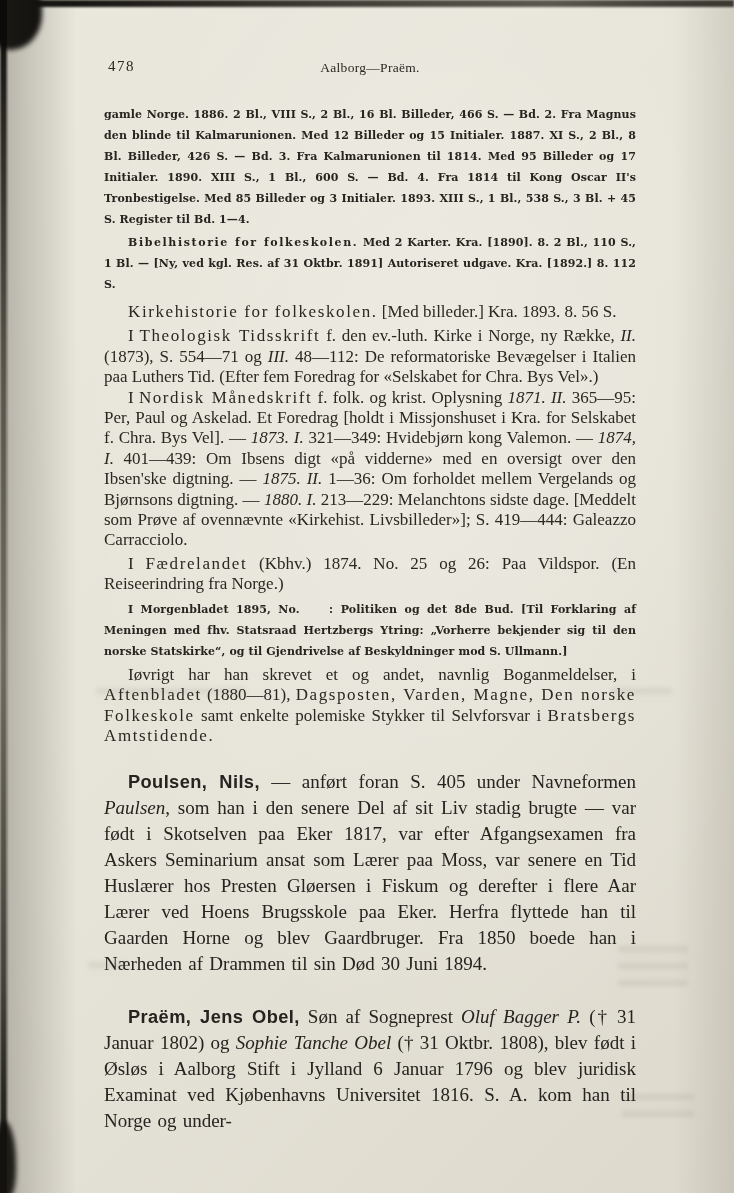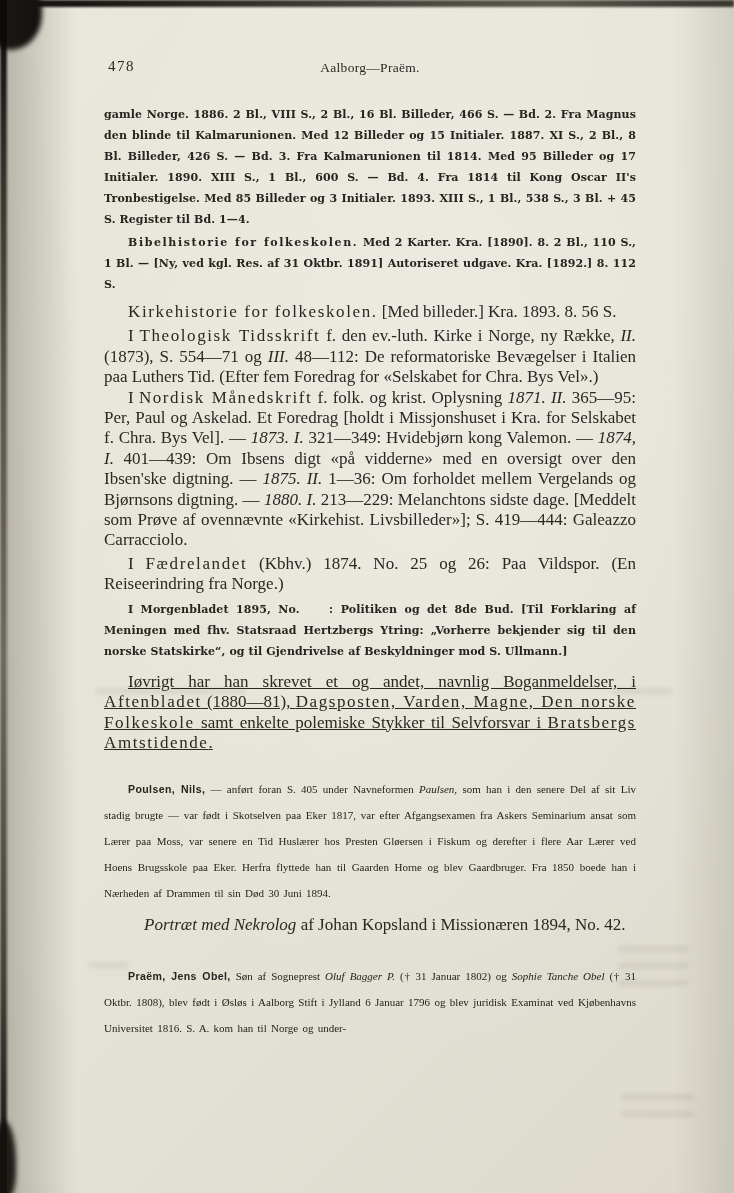--- a/index.html
+++ b/index.html
@@ -89,21 +89,21 @@
     color: #272420;
   }
   .para-small {
     font-family: "Liberation Serif", serif;
     font-size: 17px;
     line-height: 20.4px;
     color: #2b2823;
   }
   .para-entry {
     font-family: "Liberation Serif", serif;
-    font-size: 11px;
+    font-size: 19px;
     line-height: 26px;
     word-spacing: 1.5px;
     color: #262320;
   }
   .indent { text-indent: 24px; }
 
   .seg-plain  { }
   .seg-spaced { letter-spacing: 1.6px; }
   .seg-italic { font-style: italic; }
   .seg-bold   {
@@ -112,21 +112,21 @@
     font-size: 0.96em;
     letter-spacing: 0.4px;
   }
 
   p[data-pname="bibelhistorie"]          { margin-top: 2px; }
   p[data-pname="kirkehistorie"]          { margin-top: 7px; }
   p[data-pname="theologisk-tidsskrift"]  { margin-top: 4px; }
   p[data-pname="nordisk-maanedskrift"]   { }
   p[data-pname="faedrelandet"]           { margin-top: 3px; }
   p[data-pname="morgenbladet"]           { margin-top: 4px; }
-  p[data-pname="ioevrigt"]               { margin-top: 10px; text-decoration: underline; }
+  p[data-pname="ioevrigt"]               { margin-top: 3px; }
   p[data-pname="entry-poulsen-nils"]     { margin-top: 23px; }
   p[data-pname="portraet-nekrolog"]      { margin-top: 9px; text-indent: 40px; }
   p[data-pname="til-hvad"]               { margin-top: 13px; }
   p[data-pname="entry-praem-jens-obel"]  { margin-top: 27px; }
 </style>
 </head>
 <body>
 
 <div class="scan-page">
 
@@ -150,18 +150,17 @@
     <section class="text-block">
         <p class="para-fraktur" data-pname="norges-historie-continuation"><span class="seg-plain">gamle Norge. 1886. 2 Bl., VIII S., 2 Bl., 16 Bl. Billeder, 466 S. — Bd. 2. Fra Magnus den blinde til Kalmarunionen. Med 12 Billeder og 15 Initialer. 1887. XI S., 2 Bl., 8 Bl. Billeder, 426 S. — Bd. 3. Fra Kalmarunionen til 1814. Med 95 Billeder og 17 Initialer. 1890. XIII S., 1 Bl., 600 S. — Bd. 4. Fra 1814 til Kong Oscar II's Tronbestigelse. Med 85 Billeder og 3 Initialer. 1893. XIII S., 1 Bl., 538 S., 3 Bl. + 45 S. Register til Bd. 1—4.</span></p>
         <p class="para-fraktur indent" data-pname="bibelhistorie"><span class="seg-spaced">Bibelhistorie for folkeskolen.</span><span class="seg-plain"> Med 2 Karter. Kra. [1890]. 8. 2 Bl., 110 S., 1 Bl. — [Ny, ved kgl. Res. af 31 Oktbr. 1891] Autoriseret udgave. Kra. [1892.] 8. 112 S.</span></p>
         <p class="para-small indent" data-pname="kirkehistorie"><span class="seg-spaced">Kirkehistorie for folkeskolen.</span><span class="seg-plain"> [Med billeder.] Kra. 1893. 8. 56 S.</span></p>
         <p class="para-small indent" data-pname="theologisk-tidsskrift"><span class="seg-plain">I </span><span class="seg-spaced">Theologisk Tidsskrift</span><span class="seg-plain"> f. den ev.-luth. Kirke i Norge, ny Række, </span><span class="seg-italic">II.</span><span class="seg-plain"> (1873), S. 554—71 og </span><span class="seg-italic">III.</span><span class="seg-plain"> 48—112: De reformatoriske Bevægelser i Italien paa Luthers Tid. (Efter fem Foredrag for «Selskabet for Chra. Bys Vel».)</span></p>
         <p class="para-small indent" data-pname="nordisk-maanedskrift"><span class="seg-plain">I </span><span class="seg-spaced">Nordisk Månedskrift</span><span class="seg-plain"> f. folk. og krist. Oplysning </span><span class="seg-italic">1871. II.</span><span class="seg-plain"> 365—95: Per, Paul og Askelad. Et Foredrag [holdt i Missjonshuset i Kra. for Selskabet f. Chra. Bys Vel]. — </span><span class="seg-italic">1873. I.</span><span class="seg-plain"> 321—349: Hvidebjørn kong Valemon. — </span><span class="seg-italic">1874, I.</span><span class="seg-plain"> 401—439: Om Ibsens digt «på vidderne» med en oversigt over den Ibsen'ske digtning. — </span><span class="seg-italic">1875. II.</span><span class="seg-plain"> 1—36: Om forholdet mellem Vergelands og Bjørnsons digtning. — </span><span class="seg-italic">1880. I.</span><span class="seg-plain"> 213—229: Melanchtons sidste dage. [Meddelt som Prøve af ovennævnte «Kirkehist. Livsbilleder»]; S. 419—444: Galeazzo Carracciolo.</span></p>
         <p class="para-small indent" data-pname="faedrelandet"><span class="seg-plain">I </span><span class="seg-spaced">Fædrelandet</span><span class="seg-plain"> (Kbhv.) 1874. No. 25 og 26: Paa Vildspor. (En Reiseerindring fra Norge.)</span></p>
         <p class="para-fraktur indent" data-pname="morgenbladet"><span class="seg-plain">I Morgenbladet 1895, No.&nbsp;&nbsp;&nbsp;&nbsp;: Politiken og det 8de Bud. [Til Forklaring af Meningen med fhv. Statsraad Hertzbergs Ytring: „Vorherre bekjender sig til den norske Statskirke“, og til Gjendrivelse af Beskyldninger mod S. Ullmann.]</span></p>
         <p class="para-small indent" data-pname="ioevrigt"><span class="seg-plain">Iøvrigt har han skrevet et og andet, navnlig Boganmeldelser, i </span><span class="seg-spaced">Aftenbladet</span><span class="seg-plain"> (1880—81), </span><span class="seg-spaced">Dagsposten, Varden, Magne, Den norske Folkeskole</span><span class="seg-plain"> samt enkelte polemiske Stykker til Selvforsvar i </span><span class="seg-spaced">Bratsbergs Amtstidende</span><span class="seg-plain">.</span></p>
         <p class="para-entry indent" data-pname="entry-poulsen-nils"><span class="seg-bold">Poulsen, Nils,</span><span class="seg-plain"> — anført foran S. 405 under Navneformen </span><span class="seg-italic">Paulsen</span><span class="seg-plain">, som han i den senere Del af sit Liv stadig brugte — var født i Skotselven paa Eker 1817, var efter Afgangsexamen fra Askers Seminarium ansat som Lærer paa Moss, var senere en Tid Huslærer hos Presten Gløersen i Fiskum og derefter i flere Aar Lærer ved Hoens Brugsskole paa Eker. Herfra flyttede han til Gaarden Horne og blev Gaardbruger. Fra 1850 boede han i Nærheden af Drammen til sin Død 30 Juni 1894.</span></p>
-        <p class="para-small" data-pname="portraet-nekrolog"><span class="seg-italic">Portræt med Nekrolog</span><span class="seg-plain"> af Johan Kopsland i Missionæren 1894, No. 42.</span></p>
         <p class="para-entry indent" data-pname="entry-praem-jens-obel"><span class="seg-bold">Praëm, Jens Obel,</span><span class="seg-plain"> Søn af Sogneprest </span><span class="seg-italic">Oluf Bagger P.</span><span class="seg-plain"> († 31 Januar 1802) og </span><span class="seg-italic">Sophie Tanche Obel</span><span class="seg-plain"> († 31 Oktbr. 1808), blev født i Øsløs i Aalborg Stift i Jylland 6 Januar 1796 og blev juridisk Examinat ved Kjøbenhavns Universitet 1816. S. A. kom han til Norge og under-</span></p>
       </section>
   </main>
 
 </div>
 
 </body></html>

